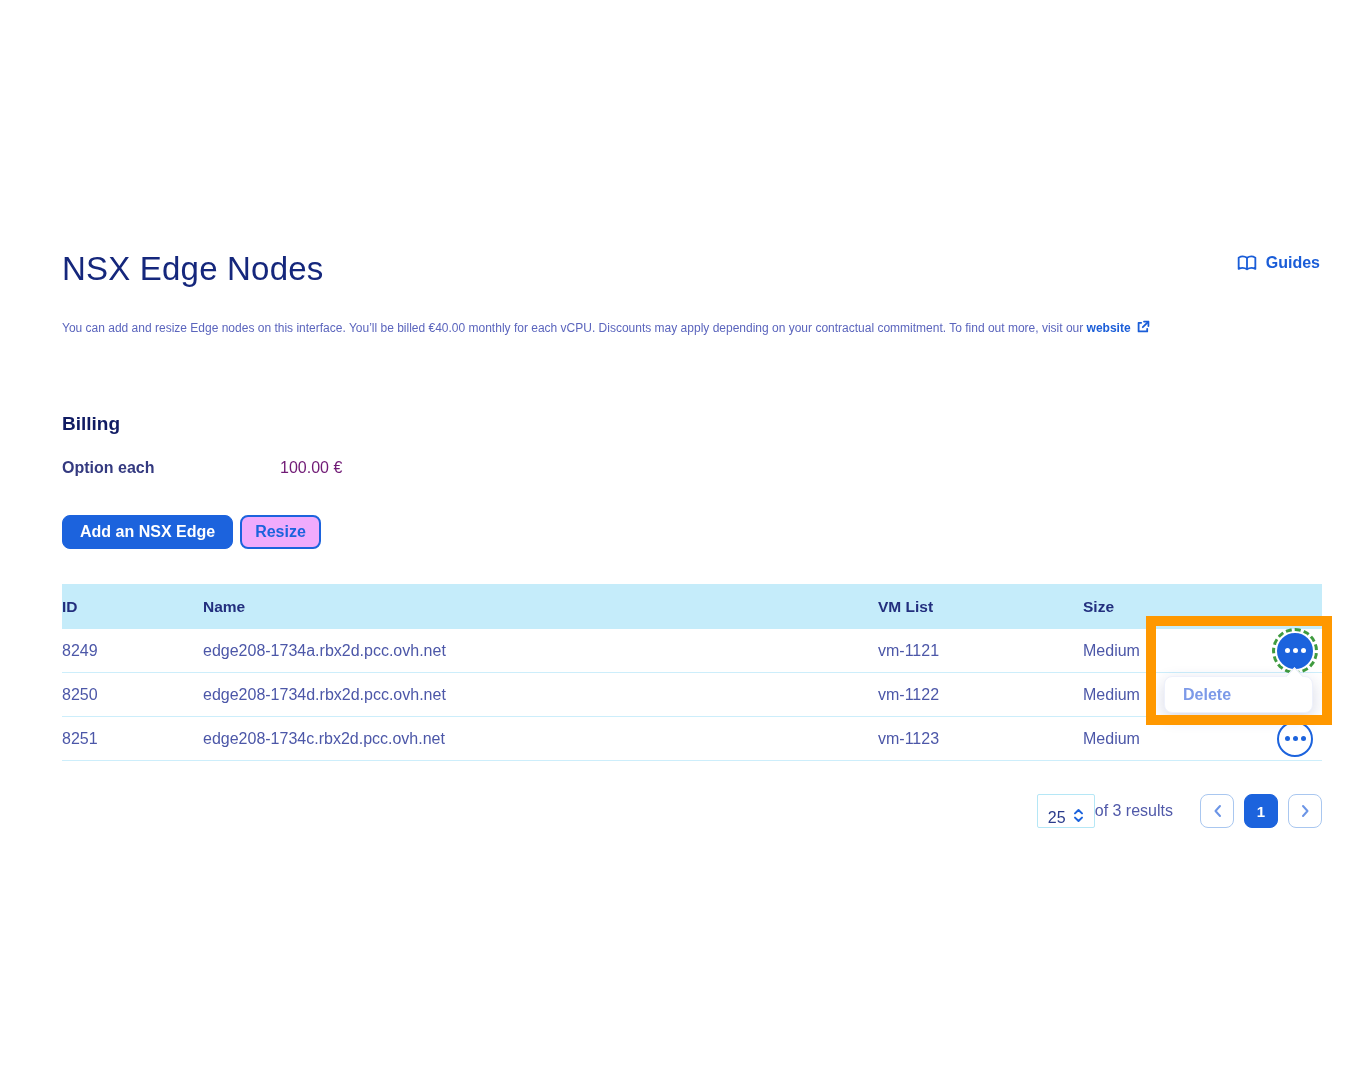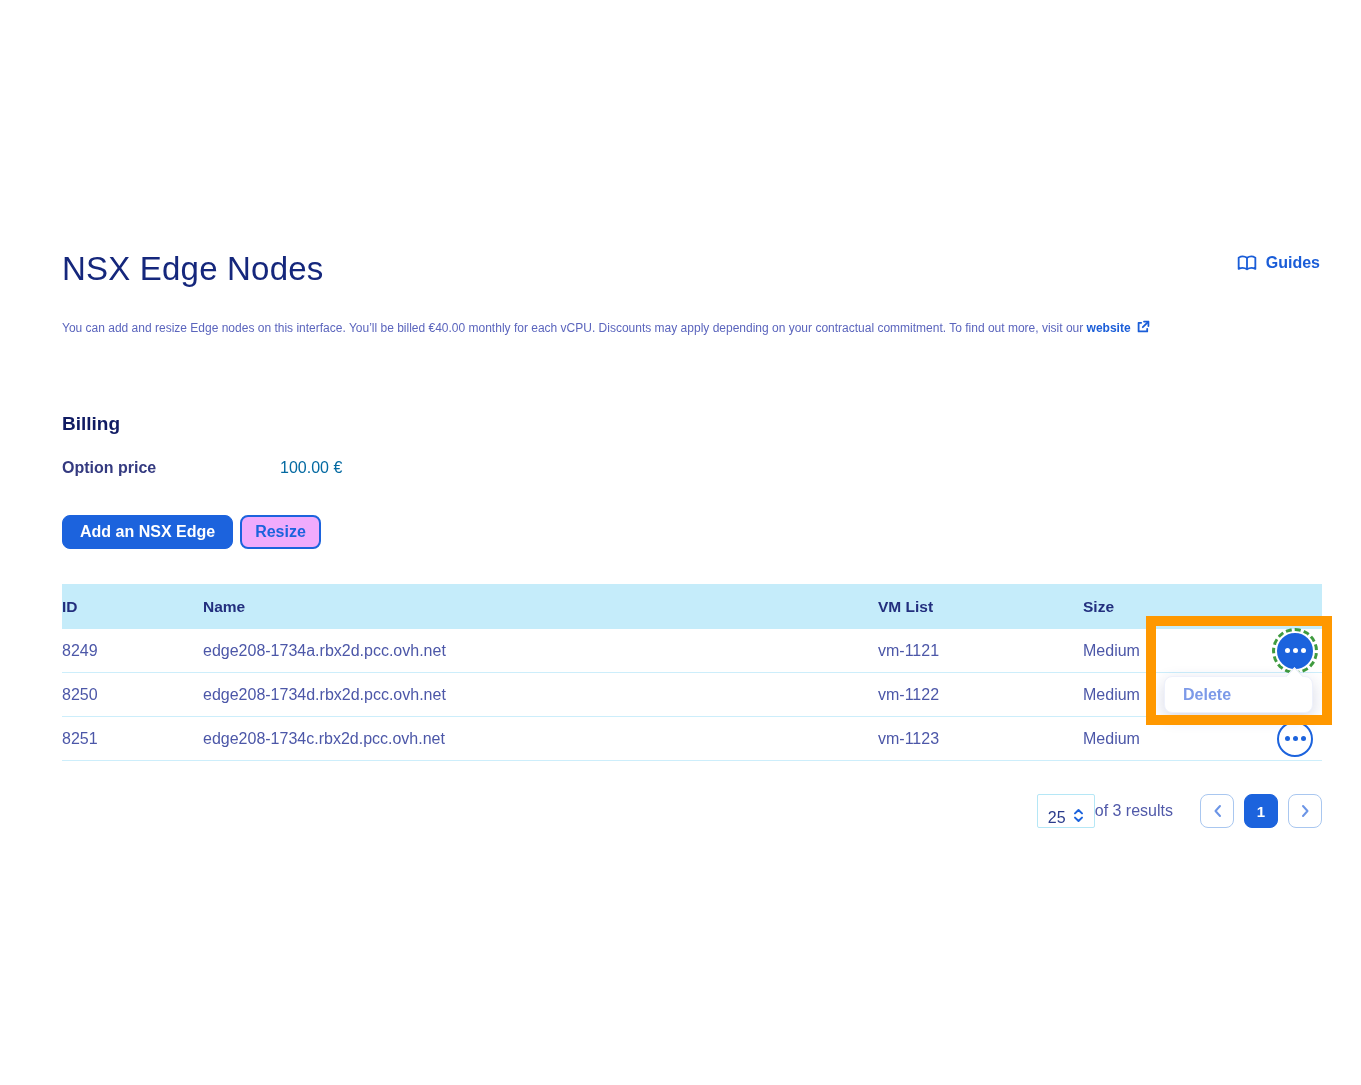--- a/index.html
+++ b/index.html
@@ -20,21 +20,21 @@
 
   
   .description { left: 62px; top: 316px; width: 1248px; font-size: 12px; line-height: 25px; color: #5b65bd; }
   .inline-link { color: #1a5dd8; font-weight: 700; text-decoration: none; cursor: pointer; }
   .ext-icon { display: inline-block; vertical-align: -2px; margin-left: 5px; }
 
   
   .billing-heading { left: 62px; top: 413px; font-size: 19px; font-weight: 700; color: #101b63; }
   .option-row { left: 62px; top: 459px; display: flex; align-items: baseline; }
   .option-label { width: 218px; font-size: 16px; font-weight: 700; color: #343a80; }
-  .option-value { font-size: 16px; color: #0369a1; }
+  .option-value { font-size: 16px; color: #701a75; }
 
   
   .buttons-row { left: 62px; top: 515px; display: flex; gap: 7px; }
   .btn { height: 34px; border-radius: 8px; font-size: 16px; font-weight: 700; display: inline-flex; align-items: center; cursor: pointer; font-family: inherit; }
   .btn-primary { background: #1c63dd; border: 1px solid #1c63dd; color: #ffffff; padding: 0 17px; }
   .btn-outline { background: #f0abfc; border: 2px solid #1c63dd; color: #1c63dd; padding: 0 13px; }
 
   
   .table { left: 62px; top: 584px; width: 1260px; font-size: 16px; }
   .t-row { display: grid; grid-template-columns: 141px 675px 205px 147px 1fr; align-items: center; }
@@ -86,21 +86,21 @@
 <p class="abs description"><span>You can add and resize Edge nodes on this interface. You’ll be billed €40.00 monthly for each vCPU. Discounts may apply depending on your contractual commitment. To find out more, visit our </span><a class="inline-link">website</a><span class="ext-icon">
   <svg width="14" height="14" viewBox="0 0 14 14" fill="none" stroke="#1a5dd8" stroke-width="1.8" stroke-linecap="round" stroke-linejoin="round">
     <path d="M5.2 2.8 H2.6 V11.4 H11.2 V8.8"></path>
     <path d="M8 1.6 H12.4 V6"></path>
     <path d="M12.2 1.8 L6.8 7.2"></path>
   </svg>
 </span></p>
 
 <h2 class="abs billing-heading">Billing</h2>
 <div class="abs option-row">
-  <span class="option-label">Option price</span>
+  <span class="option-label">Option each</span>
   <span class="option-value">100.00 €</span>
 </div>
 
 <div class="abs buttons-row">
   <button class="btn btn-primary">Add an NSX Edge</button>
   <button class="btn btn-outline">Resize</button>
 </div>
 
 <div class="abs table">
   <div class="t-row t-head">

